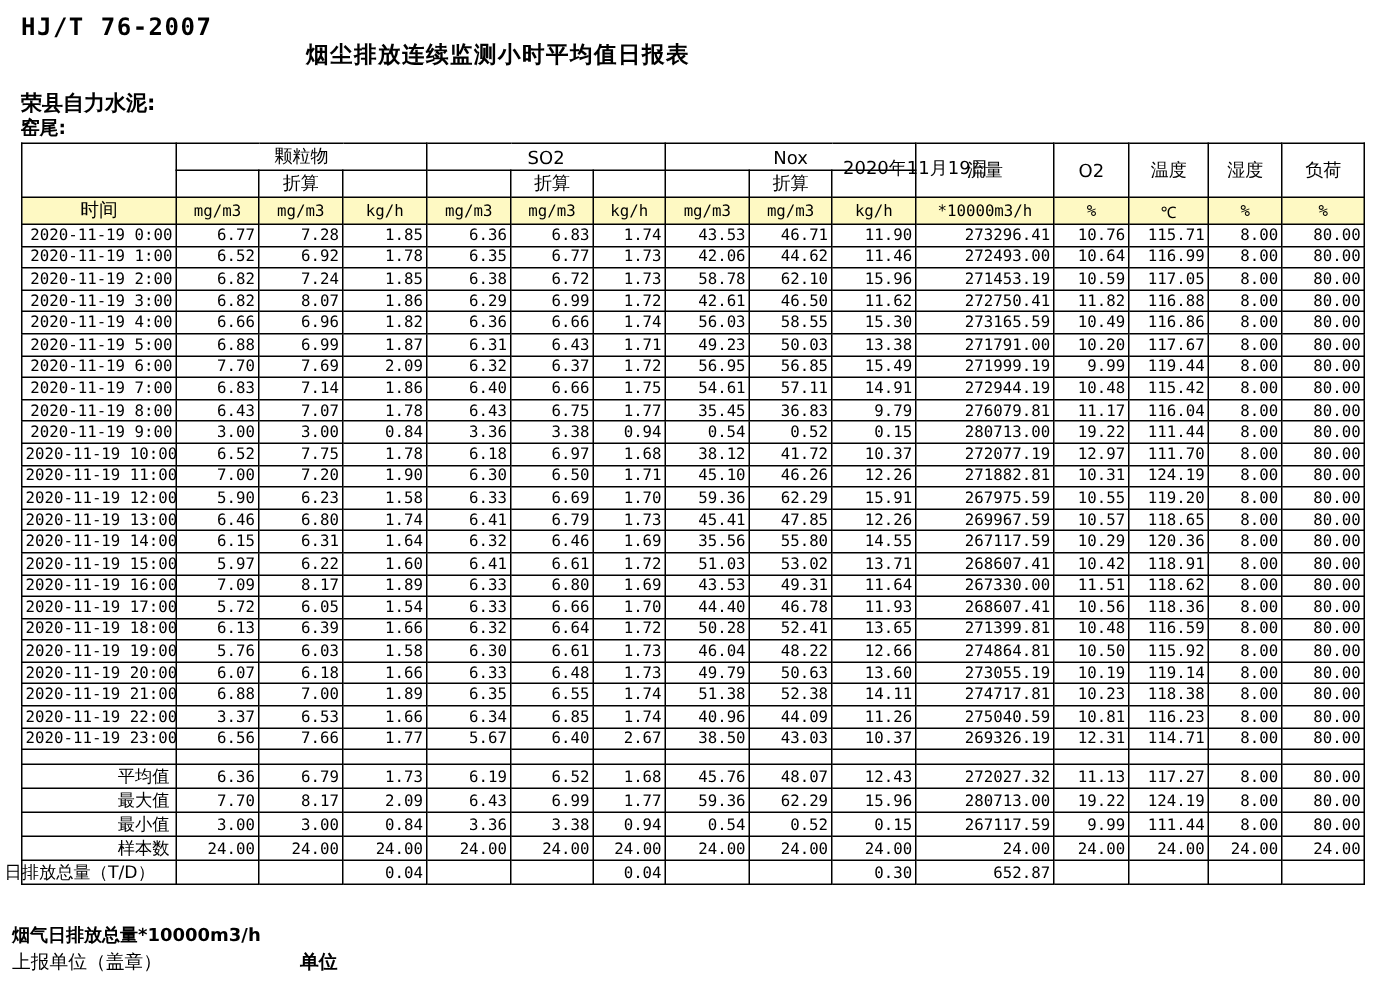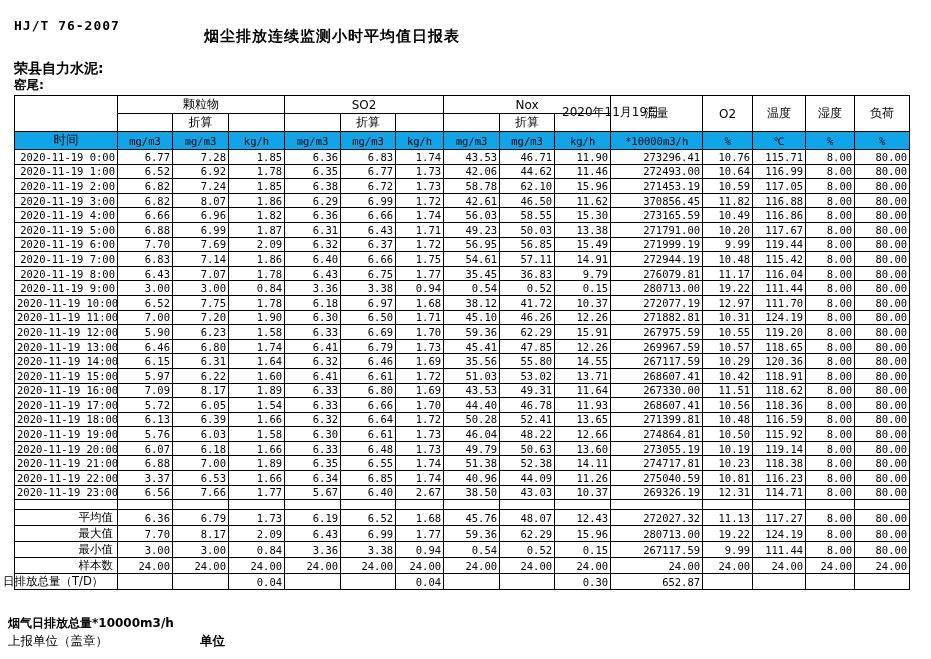--- a/index.html
+++ b/index.html
@@ -5,23 +5,23 @@
   * { margin: 0; padding: 0; box-sizing: border-box; }
   html, body { background: #fff; }
   body {
     width: 931px; height: 659px;
     position: relative;
     font-family: "DejaVu Sans", sans-serif;
     color: #000;
     overflow: hidden;
   }
   .doc-code {
-    position: absolute; left: 14px; top: 18px;
+    position: absolute; left: 14px; top: 8px;
     font-family: "DejaVu Sans Mono", monospace;
-    font-weight: bold; font-size: 13px; letter-spacing: 1px;
+    font-weight: bold; font-size: 16px; letter-spacing: 1px;
   }
   .title {
     position: absolute; left: 204px; top: 27px;
     font-size: 15px; font-weight: bold; letter-spacing: 1px;
     white-space: nowrap;
   }
   .company { position: absolute; left: 14px; top: 60px; font-size: 14px; font-weight: bold; }
   .kiln    { position: absolute; left: 14px; top: 77px; font-size: 12.5px; font-weight: bold; }
   .date    { position: absolute; left: 562px; top: 80px; font-size: 12px; margin-top: 24px; }
 
@@ -38,21 +38,21 @@
     padding: 0 2px;
     height: 14.6px;
     vertical-align: middle;
   }
   tr.h1 td, tr.h2 td {
     text-align: center; font-size: 12px; height: 15px;
     font-family: "DejaVu Sans", sans-serif;
   }
   tr.h1 td.scalar-h { font-size: 12px; }
   tr.units td {
-    background: #0ea5e9;
+    background: #fef9c3;
     text-align: center;
     font-family: "DejaVu Sans Mono", monospace;
     font-size: 10.5px;
     height: 17px;
   }
   tr.units td.time-h {
     font-family: "DejaVu Sans", sans-serif;
     font-size: 12.5px;
   }
   td.num {
@@ -199,21 +199,21 @@
         <td class="num time-cell">2020-11-19 3:00</td>
         <td class="num">6.82</td>
         <td class="num">8.07</td>
         <td class="num">1.86</td>
         <td class="num">6.29</td>
         <td class="num">6.99</td>
         <td class="num">1.72</td>
         <td class="num">42.61</td>
         <td class="num">46.50</td>
         <td class="num">11.62</td>
-        <td class="num">370856.45</td>
+        <td class="num">272750.41</td>
         <td class="num o2">11.82</td>
         <td class="num">116.88</td>
         <td class="num">8.00</td>
         <td class="num">80.00</td>
       </tr>
       <tr>
         <td class="num time-cell">2020-11-19 4:00</td>
         <td class="num">6.66</td>
         <td class="num">6.96</td>
         <td class="num">1.82</td>

